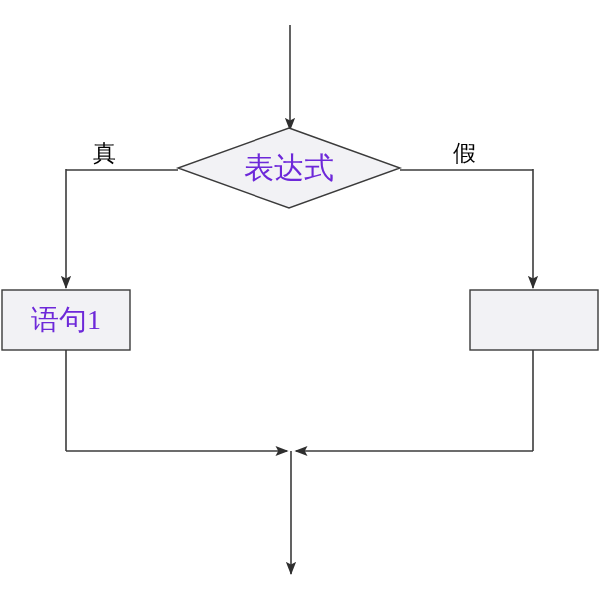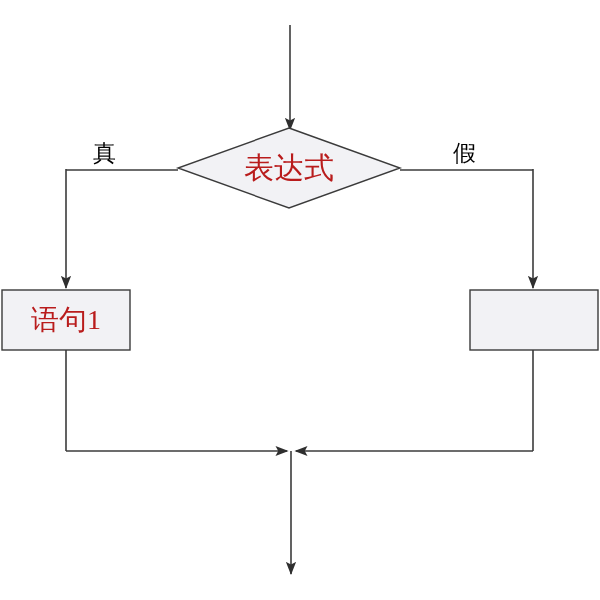--- a/index.html
+++ b/index.html
@@ -23,21 +23,21 @@
     left: 0;
     width: 600px;
     height: 600px;
     display: block;
   }
   .node-label {
     position: absolute;
     display: flex;
     align-items: center;
     justify-content: center;
-    color: #b91c1c;
+    color: #6d28d9;
     white-space: nowrap;
     pointer-events: none;
   }
   #diamond-text {
     left: 178px;
     top: 128px;
     width: 222px;
     height: 80px;
     font-size: 30px;
   }

